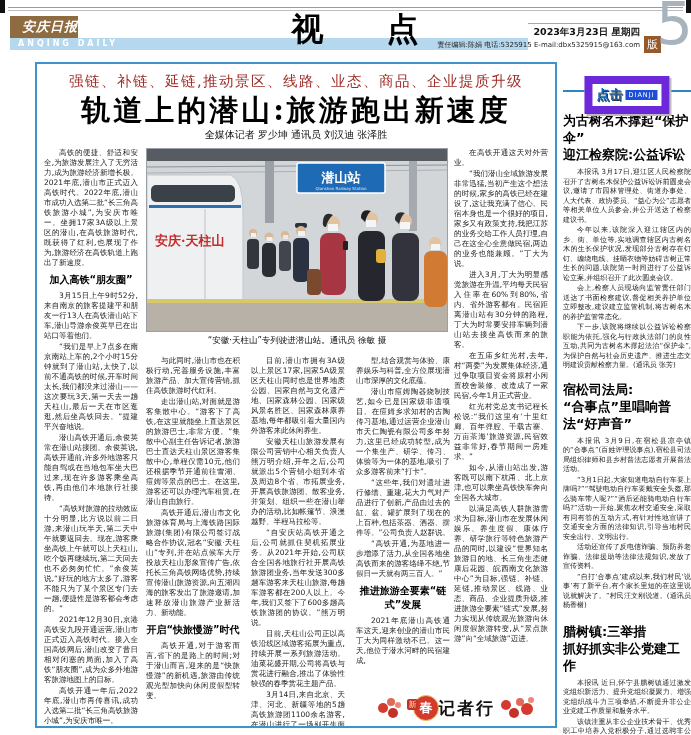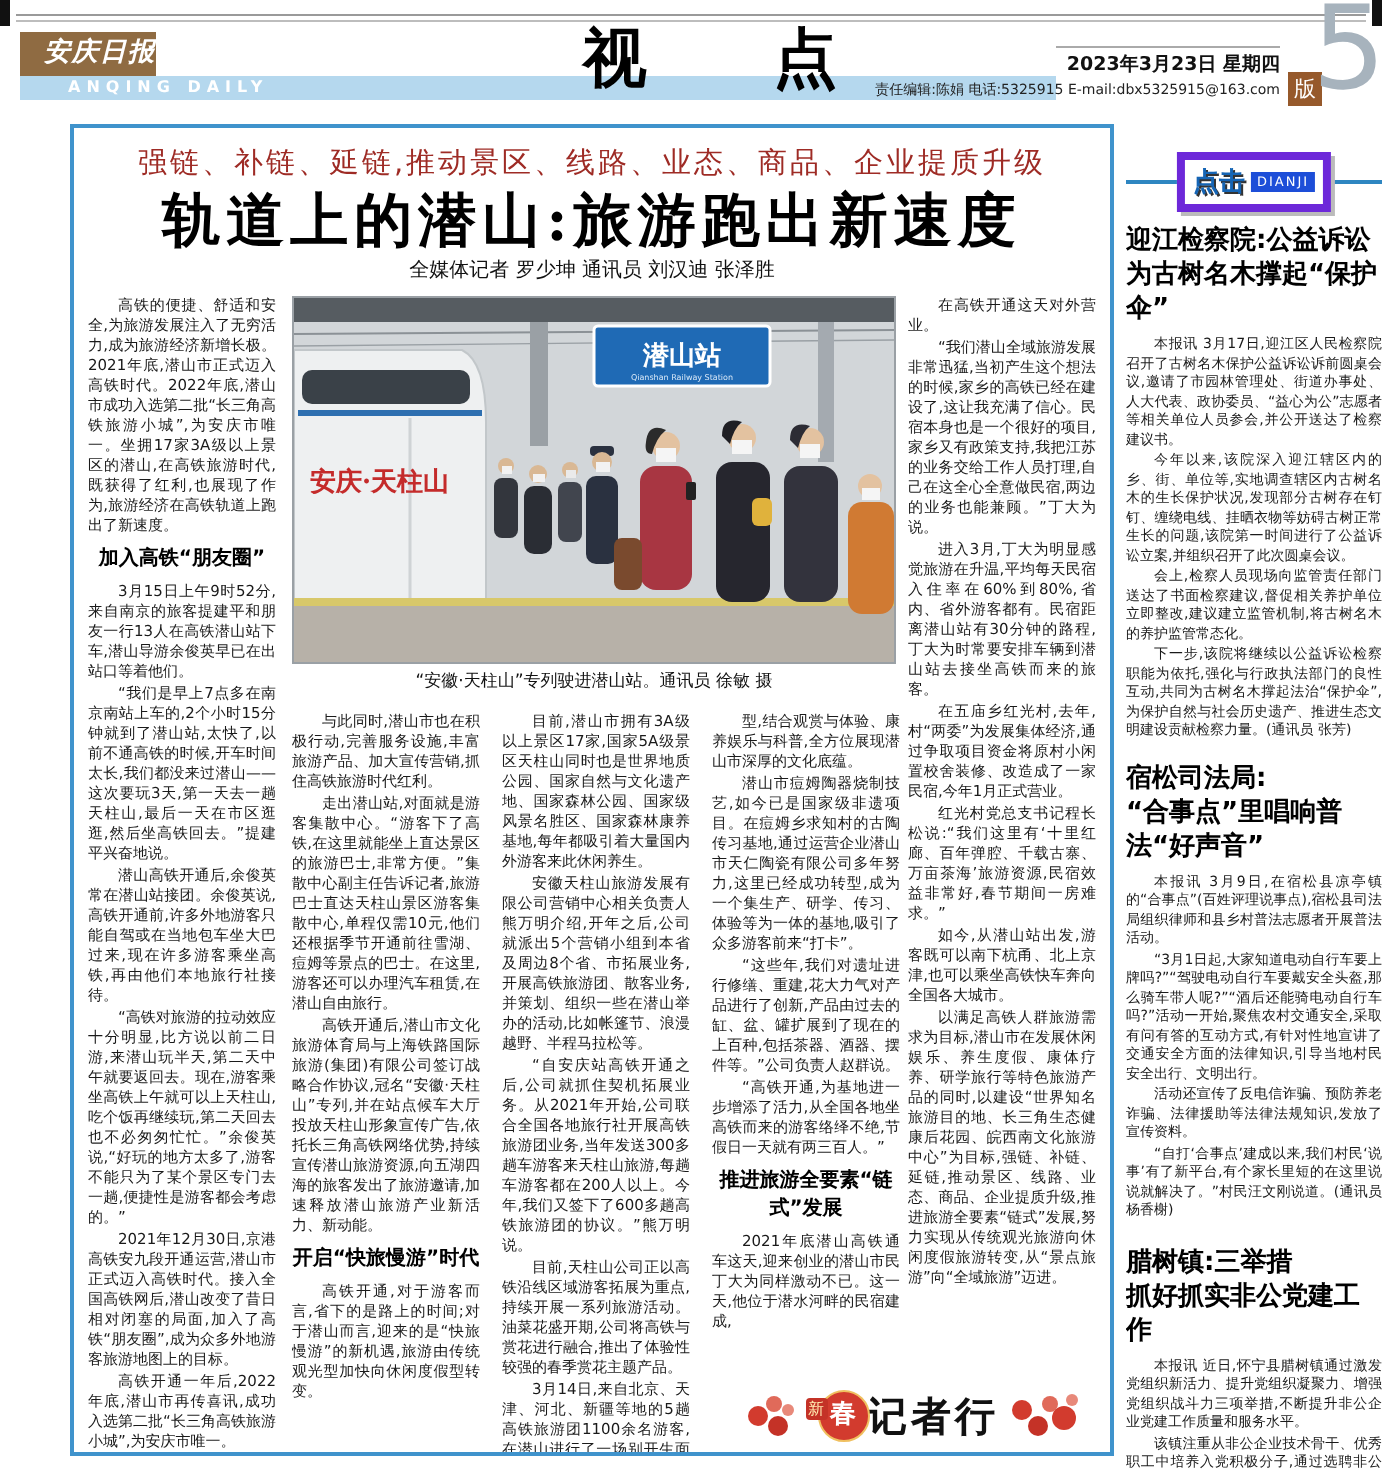--- a/index.html
+++ b/index.html
@@ -7,21 +7,21 @@
         font-family:"DejaVu Sans",sans-serif;color:#1a1a1a;}
   
   .rule-top1{position:absolute;left:8px;top:7px;width:675px;border-top:1px solid #9a9a9a;}
   .rule-top2{position:absolute;left:8px;top:10px;width:675px;border-top:1px solid #bdbdbd;}
   .corner-mark{position:absolute;top:0;width:5px;height:13px;background:#111;}
   .corner-left{left:0;} .corner-right{left:686px;}
   .logo-box{position:absolute;left:10px;top:16px;width:68px;height:22px;background:#8f6b42;
             color:#fff;font-family:"DejaVu Serif",serif;font-style:italic;font-weight:bold;
             font-size:13px;line-height:22px;text-align:right;letter-spacing:1px;}
   .blue-bar{position:absolute;left:10px;top:38px;width:518px;height:12px;background:#b5d8ee;}
-  .logo-en{color:#fff;font-size:8px;font-weight:bold;letter-spacing:3px;line-height:12px;padding-left:24px;}
+  .logo-en{color:#fff;font-size:8px;font-weight:bold;letter-spacing:3px;line-height:12px;padding-left:8px;}
   .section-title{position:absolute;left:245px;top:8px;width:220px;text-align:center;
                  font-size:32px;font-weight:900;letter-spacing:26px;text-indent:26px;color:#000;
                  font-family:"DejaVu Sans",sans-serif;}
   .hdr-line{position:absolute;left:528px;top:23px;width:112px;border-top:1px solid #aaa;}
   .hdr-date{position:absolute;left:528px;top:26px;width:112px;text-align:right;
             font-size:9.5px;font-weight:bold;color:#111;}
   .hdr-editor{position:absolute;left:420px;top:40px;width:220px;text-align:right;
               font-size:7px;color:#222;}
   .ban-box{position:absolute;left:644px;top:36px;width:17px;height:17px;background:#96592b;
            color:#fff;font-size:11px;line-height:17px;text-align:center;}
@@ -53,27 +53,27 @@
   .caption .credit{}
   
   .banner{position:absolute;left:322px;top:628px;width:192px;height:32px;
           display:flex;align-items:center;justify-content:center;gap:5px;}
   .banner-badge{position:relative;width:26px;height:26px;}
   .banner-badge .sq{position:absolute;left:0;top:4px;width:11px;height:11px;background:#c43227;
         color:#ffe9b0;font-size:8px;line-height:11px;text-align:center;border-radius:2px;}
   .banner-badge .ci{position:absolute;left:6px;top:0;width:24px;height:24px;background:#d23b2e;
         border:1px solid #f0c060;border-radius:50%;color:#fff;font-size:13px;line-height:24px;
         text-align:center;font-weight:bold;}
-  .banner-text{font-size:20px;font-weight:900;color:#111;letter-spacing:2px;white-space:nowrap;}
+  .banner-text{font-size:17px;font-weight:900;color:#111;letter-spacing:2px;white-space:nowrap;}
   
   .sidebar{position:absolute;left:563px;top:62px;width:128px;height:673px;overflow:hidden;}
   .sb-head{position:relative;height:40px;}
   .sb-rule{position:absolute;left:0;top:28px;width:128px;border-top:2px solid #2e86c1;}
   .sb-badge{position:absolute;left:50%;top:14px;transform:translateX(-50%);
-            background:#fff;border:4px solid #6d28d9;padding:2px 4px;display:inline-flex;
+            background:#fff;border:8px solid #6d28d9;padding:2px 4px;display:inline-flex;
             align-items:center;gap:3px;box-shadow:2px 2px 0 #bbb;}
   .sb-badge .zh{font-size:13px;font-weight:900;color:#1565b5;text-shadow:1px 1px 0 #333;white-space:nowrap;}
   .sb-badge .en{background:#1d4ed8;color:#fff;font-size:6.5px;padding:1px 3px;letter-spacing:1px;}
   .sb-title{font-size:13px;font-weight:bold;line-height:17px;color:#000;margin:10px 0 5px 0;}
   .sb-body{font-size:7px;line-height:9.5px;text-align:justify;}
   .sb-body p{margin:0 0 1px 0;text-indent:2em;}
   .sb-art{margin-bottom:6px;}
   .a2{margin-top:10px;} .a3{margin-top:12px;}
 </style>
 </head>
@@ -258,22 +258,22 @@
     <div class="sb-head">
       <div class="sb-rule"></div>
       <div class="sb-badge">
         <span class="zh">点击</span>
         <span class="en">DIANJI</span>
       </div>
     </div>
 
     <div class="sb-art a1">
       <div class="sb-title">
+        <div>为古树名木撑起“保护伞”</div>
         <div>迎江检察院:公益诉讼</div>
-        <div>为古树名木撑起“保护伞”</div>
       </div>
       <div class="sb-body">
           <p>本报讯 3月17日,迎江区人民检察院召开了古树名木保护公益诉讼诉前圆桌会议,邀请了市园林管理处、街道办事处、人大代表、政协委员、“益心为公”志愿者等相关单位人员参会,并公开送达了检察建议书。</p>
           <p>今年以来,该院深入迎江辖区内的乡、街、单位等,实地调查辖区内古树名木的生长保护状况,发现部分古树存在钉钉、缠绕电线、挂晒衣物等妨碍古树正常生长的问题,该院第一时间进行了公益诉讼立案,并组织召开了此次圆桌会议。</p>
           <p>会上,检察人员现场向监管责任部门送达了书面检察建议,督促相关养护单位立即整改,建议建立监管机制,将古树名木的养护监管常态化。</p>
           <p>下一步,该院将继续以公益诉讼检察职能为依托,强化与行政执法部门的良性互动,共同为古树名木撑起法治“保护伞”,为保护自然与社会历史遗产、推进生态文明建设贡献检察力量。(通讯员 张芳)</p>
         </div>
     </div>
 
     <div class="sb-art a2">

